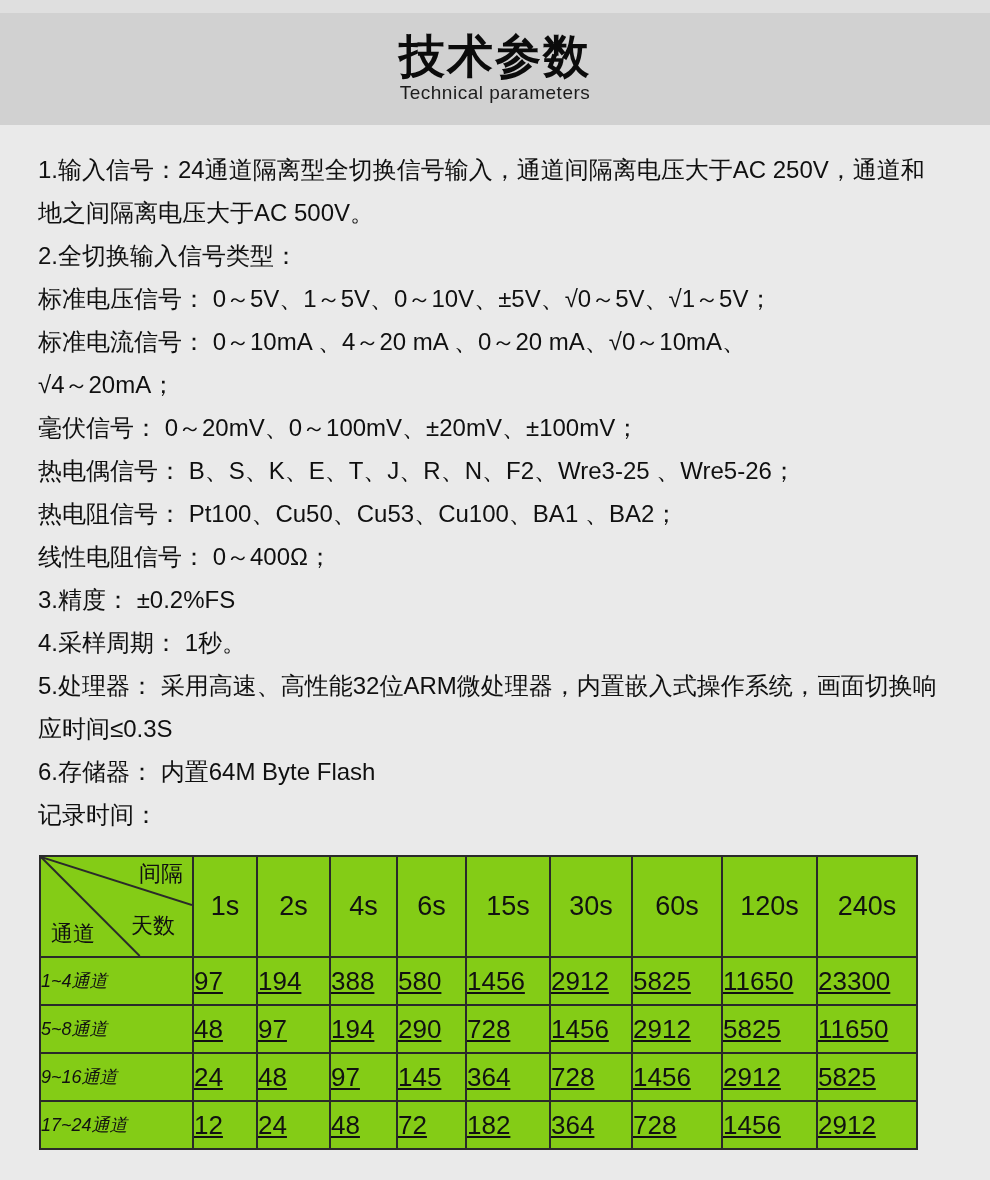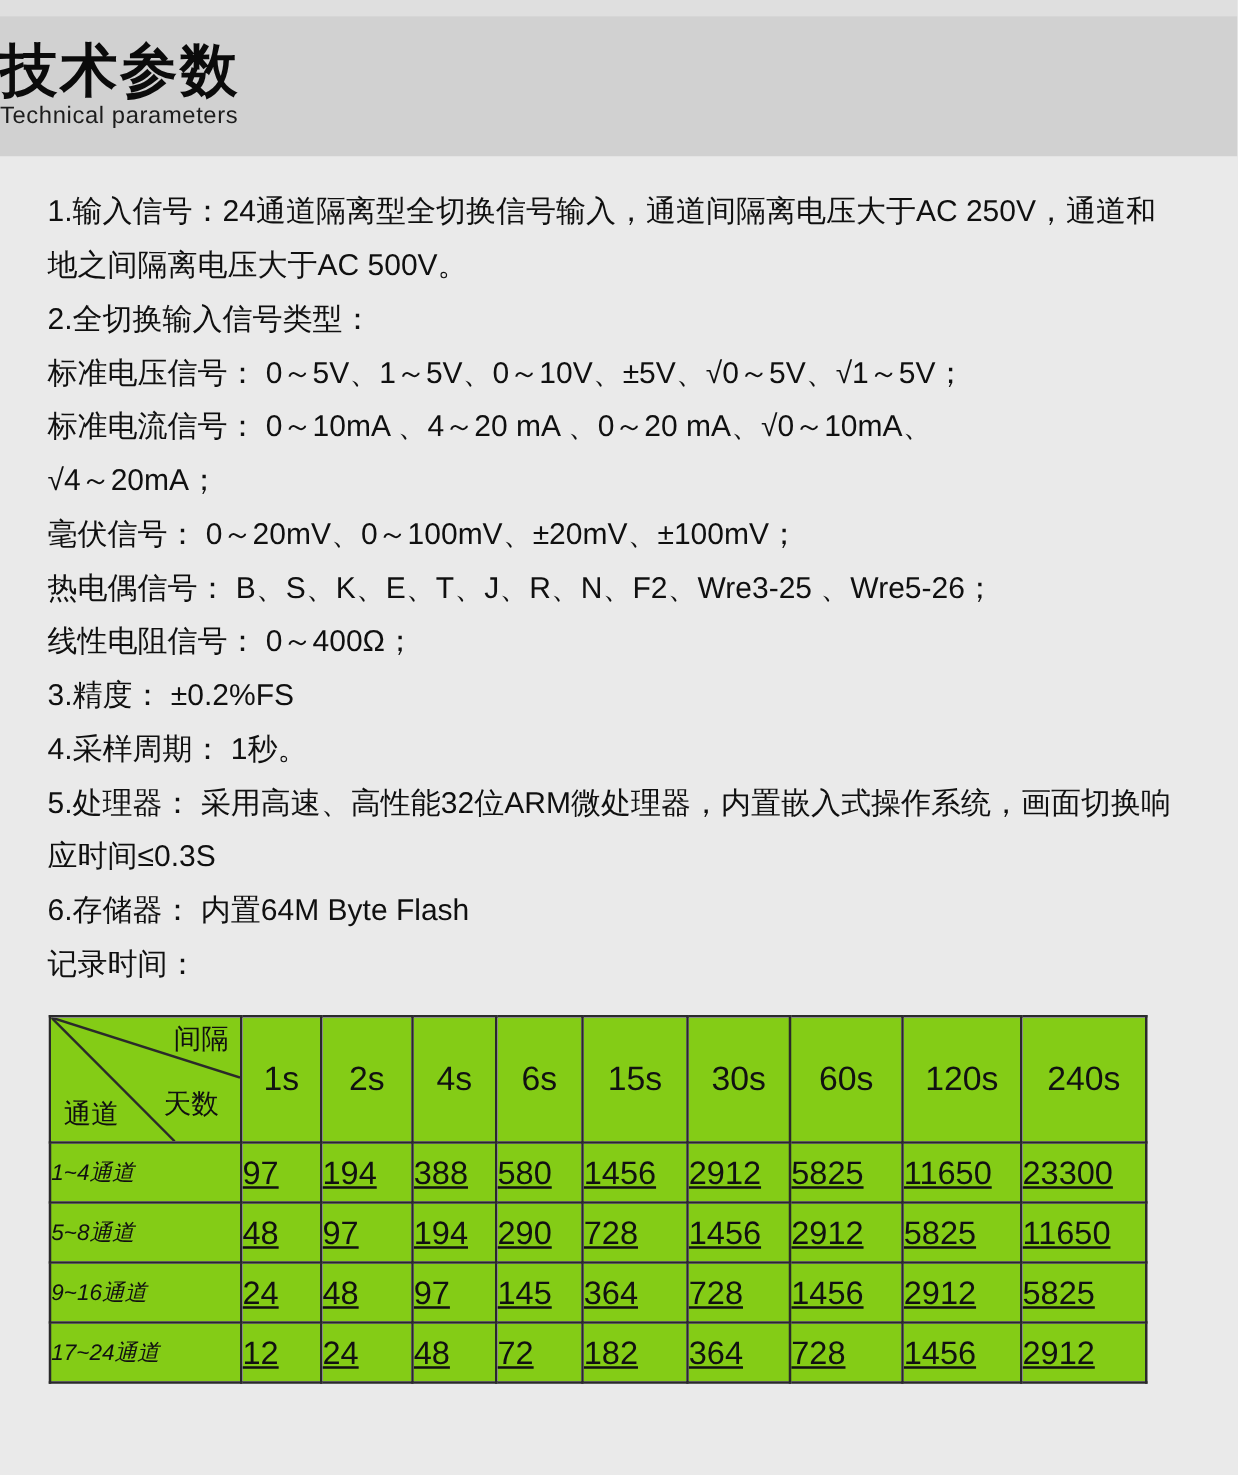--- a/index.html
+++ b/index.html
@@ -17,21 +17,21 @@
   }
   .top-strip {
     width: 990px;
     height: 13px;
     background: #dfdfdf;
   }
   .title-band {
     width: 990px;
     height: 112px;
     background: #d1d1d1;
-    text-align: left;
+    text-align: center;
     overflow: hidden;
   }
   .page-title {
     margin: 18px 0 0 0;
     font-size: 46px;
     font-weight: 700;
     letter-spacing: 2px;
     color: #0b0b0b;
     line-height: 1.1;
   }
@@ -114,20 +114,21 @@
 
 <main class="content">
   <div class="spec-line">1.输入信号：24通道隔离型全切换信号输入，通道间隔离电压大于AC 250V，通道和</div>
   <div class="spec-line">地之间隔离电压大于AC 500V。</div>
   <div class="spec-line">2.全切换输入信号类型：</div>
   <div class="spec-line">标准电压信号： 0～5V、1～5V、0～10V、±5V、√0～5V、√1～5V；</div>
   <div class="spec-line">标准电流信号： 0～10mA 、4～20 mA 、0～20 mA、√0～10mA、</div>
   <div class="spec-line">√4～20mA；</div>
   <div class="spec-line">毫伏信号： 0～20mV、0～100mV、±20mV、±100mV；</div>
   <div class="spec-line">热电偶信号： B、S、K、E、T、J、R、N、F2、Wre3-25 、Wre5-26；</div>
+  <div class="spec-line">热电阻信号： Pt100、Cu50、Cu53、Cu100、BA1 、BA2；</div>
   <div class="spec-line">线性电阻信号： 0～400Ω；</div>
   <div class="spec-line">3.精度： ±0.2%FS</div>
   <div class="spec-line">4.采样周期： 1秒。</div>
   <div class="spec-line">5.处理器： 采用高速、高性能32位ARM微处理器，内置嵌入式操作系统，画面切换响</div>
   <div class="spec-line">应时间≤0.3S</div>
   <div class="spec-line">6.存储器： 内置64M Byte Flash</div>
   <div class="spec-line">记录时间：</div>
 
   <table class="rec-table">
     <colgroup>

